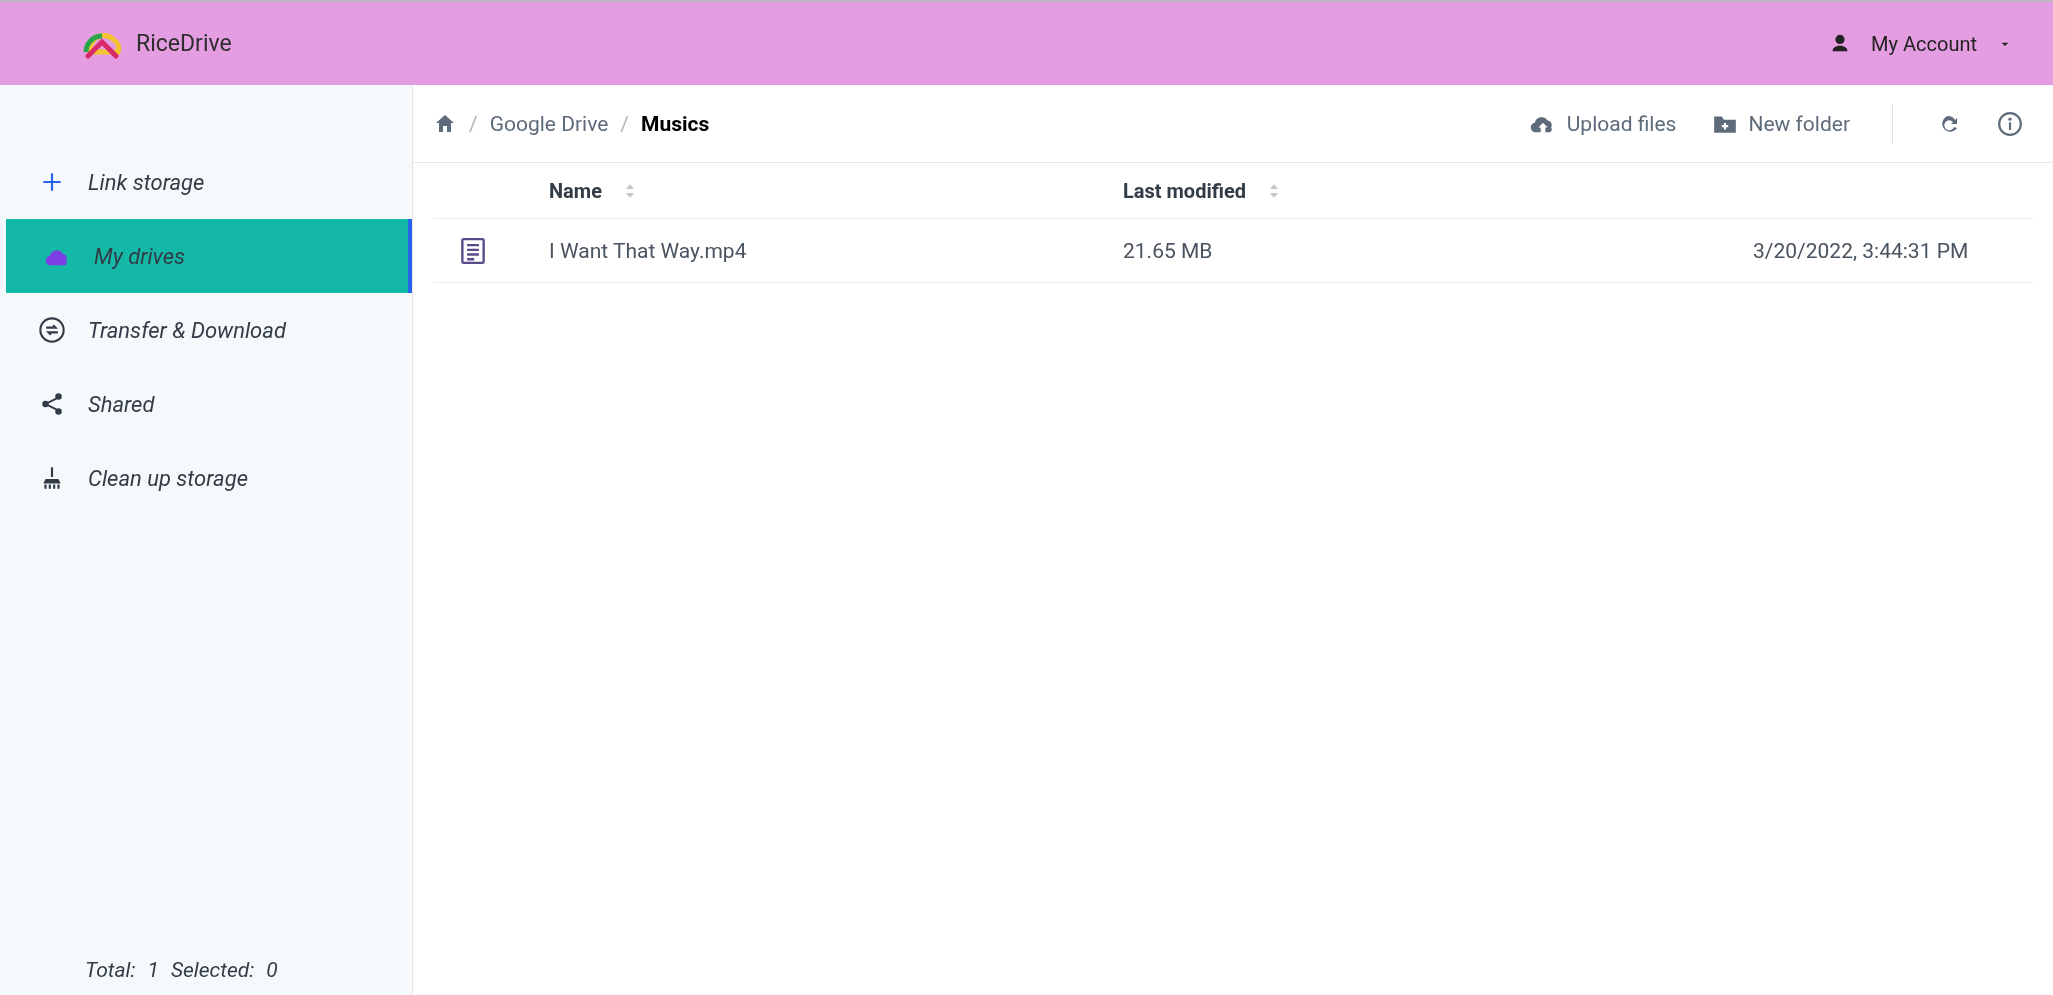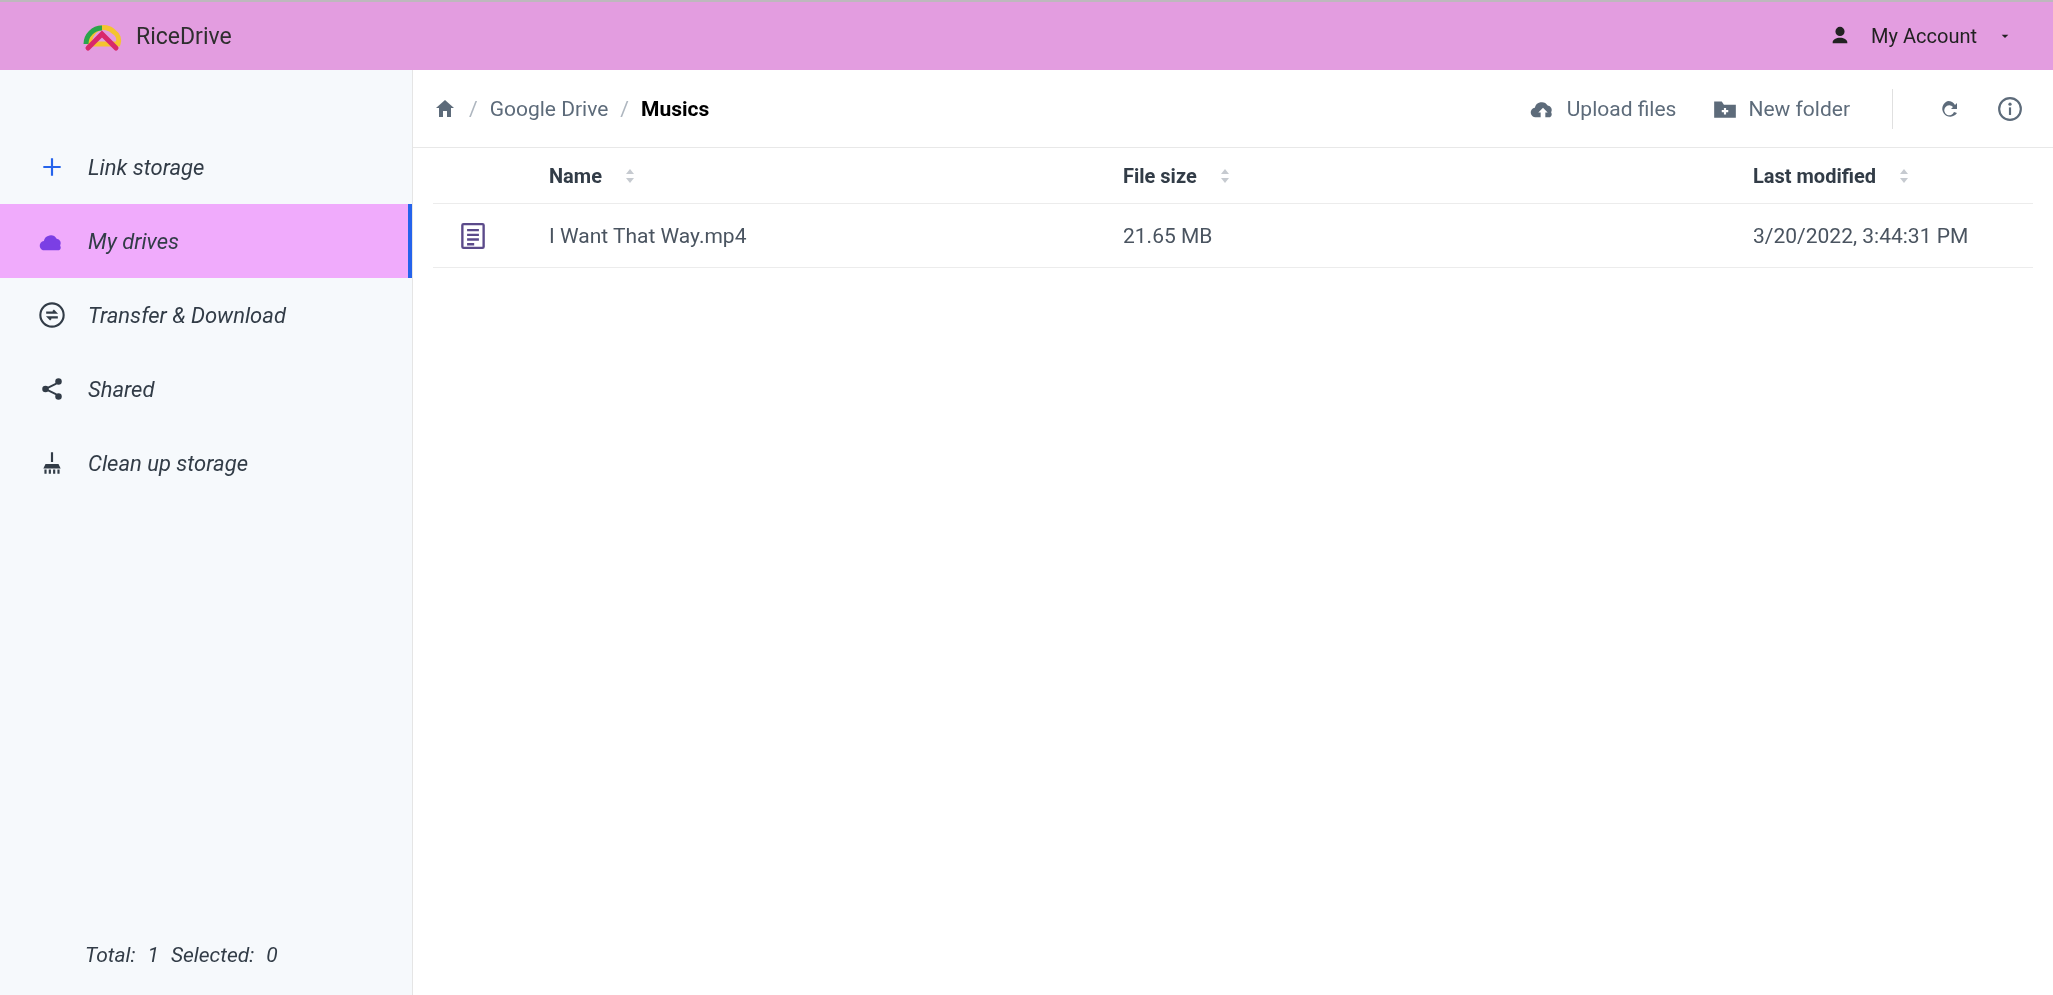--- a/index.html
+++ b/index.html
@@ -5,21 +5,21 @@
   * { box-sizing: border-box; margin: 0; padding: 0; }
   body {
     font-family: -apple-system, BlinkMacSystemFont, "Segoe UI", Roboto, Arial, sans-serif;
     background: #fff;
     color: #323c47;
     width: 2053px;
     height: 995px;
     overflow: hidden;
   }
   .topbar {
-    height: 70px;
+    height: 85px;
     background: #e39de0;
     display: flex;
     align-items: center;
     justify-content: space-between;
     padding: 0 40px 0 80px;
     border-top: 2px solid #bdb8bd;
   }
   .brand {
     display: flex;
     align-items: center;
@@ -64,22 +64,23 @@
     display: flex;
     align-items: center;
     gap: 22px;
     height: 74px;
     padding-left: 38px;
     font-size: 22px;
     color: #323c47;
     cursor: pointer;
   }
   .nav-item.active {
-    background: #f0abfc;
+    background: #14b8a6;
     border-right: 4px solid #2563eb;
+    margin-left: 6px;
   }
   .nav-icon {
     width: 28px;
     height: 28px;
     display: flex;
     align-items: center;
     justify-content: center;
   }
   .sidebar-footer {
     padding: 0 0 28px 85px;
@@ -313,26 +314,20 @@
     <div class="table">
       <div class="table-header">
         <div></div>
         <div class="col col-name">
           <span>Name</span>
           <svg class="sort-icon" viewBox="0 0 12 14">
               <path fill="#5d6b7a" d="M6 0l4 5H2zM6 14l-4-5h8z"></path>
             </svg>
         </div>
         <div class="col">
-          <span>File size</span>
-          <svg class="sort-icon" viewBox="0 0 12 14">
-              <path fill="#5d6b7a" d="M6 0l4 5H2zM6 14l-4-5h8z"></path>
-            </svg>
-        </div>
-        <div class="col">
           <span>Last modified</span>
           <svg class="sort-icon" viewBox="0 0 12 14">
               <path fill="#5d6b7a" d="M6 0l4 5H2zM6 14l-4-5h8z"></path>
             </svg>
         </div>
       </div>
 
       <div class="table-row">
         <div class="file-icon-cell">
           <svg width="24" height="26" viewBox="0 0 20 22">

